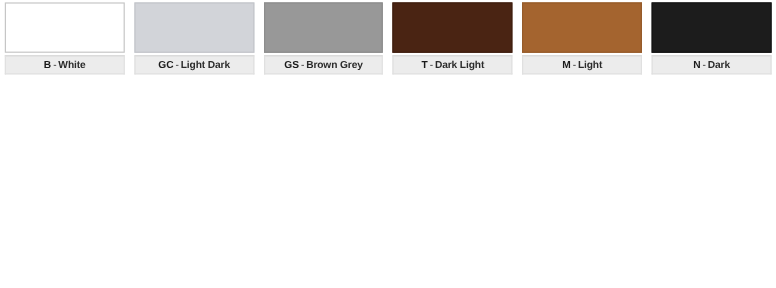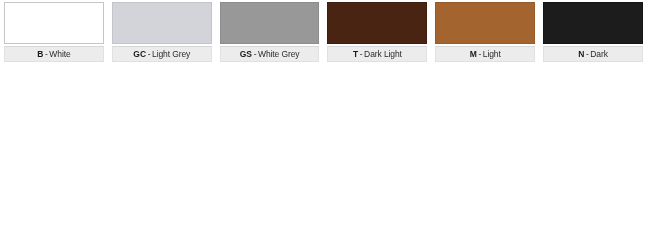--- a/index.html
+++ b/index.html
@@ -57,21 +57,21 @@
     letter-spacing: 0.1px;
   }
   .swatch-sep {
     font-size: 8.5px;
     font-weight: normal;
     color: #2b2b2b;
     padding: 0 1.5px;
   }
   .swatch-name {
     font-size: 8.5px;
-    font-weight: normal;
+    font-weight: bold;
     color: #2b2b2b;
     letter-spacing: -0.1px;
   }
 </style>
 </head>
 <body>
 
 <div id="palette">
 
   <div class="swatch-cell">
@@ -81,30 +81,30 @@
       <span class="swatch-sep">-</span>
       <span class="swatch-name">White</span>
     </div>
   </div>
 
   <div class="swatch-cell">
     <div class="swatch-color" style="background: rgb(210, 212, 217); border-color: rgb(195, 197, 202);"></div>
     <div class="swatch-label">
       <span class="swatch-code">GC</span>
       <span class="swatch-sep">-</span>
-      <span class="swatch-name">Light Grey</span>
+      <span class="swatch-name">Light Dark</span>
     </div>
   </div>
 
   <div class="swatch-cell">
     <div class="swatch-color" style="background: rgb(152, 152, 152); border-color: rgb(141, 141, 141);"></div>
     <div class="swatch-label">
       <span class="swatch-code">GS</span>
       <span class="swatch-sep">-</span>
-      <span class="swatch-name">White Grey</span>
+      <span class="swatch-name">Brown Grey</span>
     </div>
   </div>
 
   <div class="swatch-cell">
     <div class="swatch-color" style="background: rgb(74, 36, 19); border-color: rgb(63, 30, 16);"></div>
     <div class="swatch-label">
       <span class="swatch-code">T</span>
       <span class="swatch-sep">-</span>
       <span class="swatch-name">Dark Light</span>
     </div>

